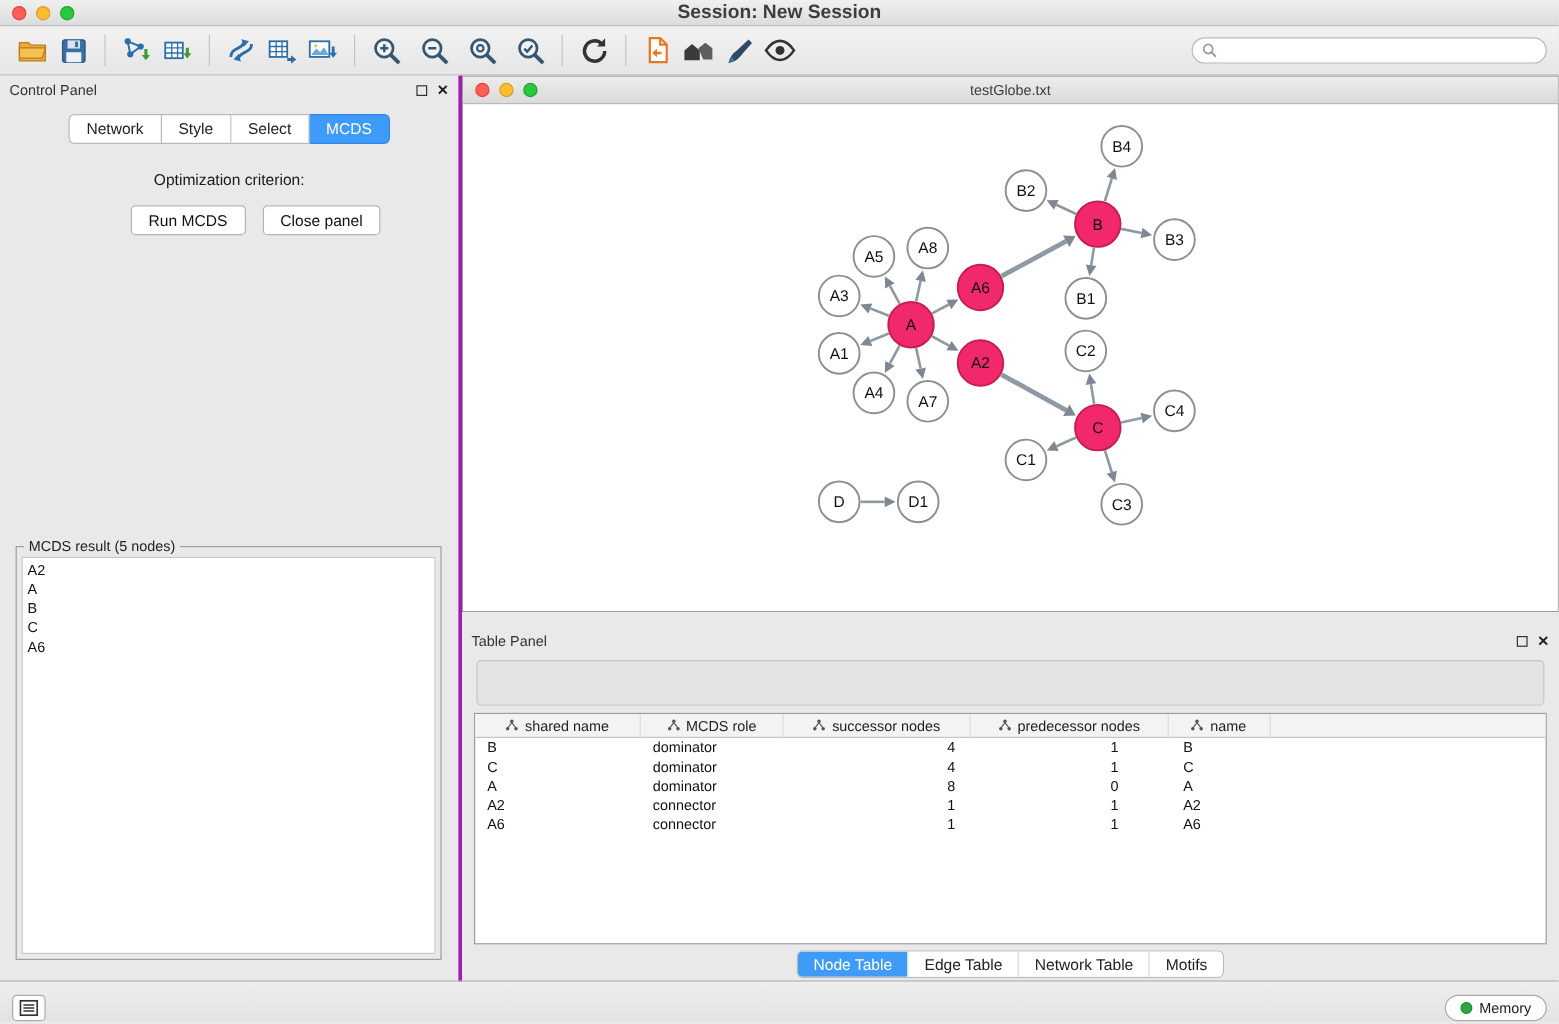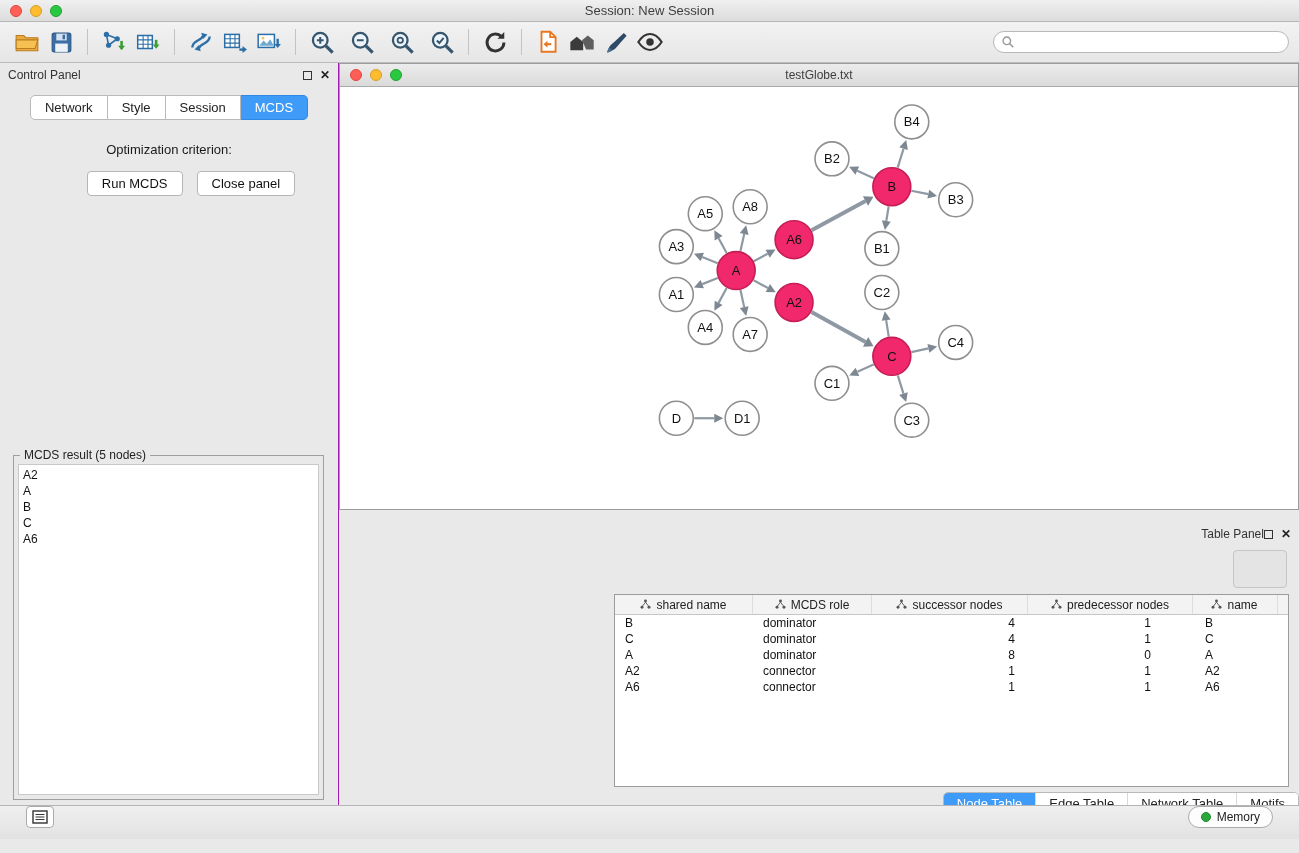--- a/index.html
+++ b/index.html
@@ -8,40 +8,40 @@
 
   
   .titlebar { position:absolute; top:0; left:0; right:0; height:22px;
     background:linear-gradient(#f0f0f0,#dcdcdc); border-bottom:1px solid #b6b6b6;
     display:flex; align-items:center; }
   .traffic { display:flex; gap:8px; margin-left:10px; }
   .tl { width:12px; height:12px; border-radius:50%; }
   .tl.red { background:#ff5f57; border:1px solid #e0443e; }
   .tl.yellow { background:#febc2e; border:1px solid #d69e26; }
   .tl.green { background:#28c840; border:1px solid #1fa22f; }
-  .win-title { position:absolute; left:0; right:0; text-align:center; font-size:13px; color:#3e3e3e; }
+  .win-title { position:absolute; left:0; right:0; text-align:center; font-size:16px; color:#3e3e3e;font-weight:bold; }
 
   
   .toolbar { position:absolute; top:22px; left:0; right:0; height:41px;
     background:linear-gradient(#f2f2f2,#e6e6e6); border-bottom:1px solid #bcbcbc;
     display:flex; align-items:center; padding:0 10px; }
   .tbtn { width:34px; height:32px; display:flex; align-items:center; justify-content:center;
     border-radius:4px; cursor:default; }
   .tsep { width:1px; height:26px; background:#c3c3c3; margin:0 9px; }
   .tgap { width:6px; }
   .search-wrap { margin-left:auto; position:relative; }
   .search-input { width:296px; height:22px; border:1px solid #b9b9b9; border-radius:11px;
     background:#fff; padding:0 8px 0 24px; font-size:12px; outline:none; }
   .search-glyph { position:absolute; left:8px; top:4px; }
 
   
   .content { position:absolute; top:63px; left:0; right:0; bottom:34px; display:flex; }
 
   
-  .control-panel { width:339px; background:#e9e9e9; border-right:1px solid #a21caf;
+  .control-panel { width:385px; background:#e9e9e9; border-right:3px solid #a21caf;
     position:relative; }
   .panel-head { height:24px; display:flex; align-items:center; padding:0 8px; }
   .panel-title { font-size:12px; color:#333; }
   .panel-head-icons { margin-left:auto; display:flex; gap:8px; align-items:center; }
   .ph-box { width:9px; height:9px; border:1.5px solid #333; display:inline-block; }
   .ph-x { font-size:12px; font-weight:bold; color:#222; line-height:10px; }
 
   .cp-tabs { display:flex; justify-content:center; margin-top:8px; }
   .cp-tab { font-size:13px; padding:4px 14px; background:#fff; border:1px solid #b9b9b9;
     border-left:none; color:#222; }
@@ -77,21 +77,21 @@
     border:1px solid #9c9c9c; background:#fff; }
   .net-titlebar { height:23px; background:linear-gradient(#ececec,#dadada);
     border-bottom:1px solid #aaa; display:flex; align-items:center; position:relative; }
   .net-title { position:absolute; left:0; right:0; text-align:center; font-size:12px; color:#3e3e3e; }
   .net-canvas { flex:1; background:#fff; position:relative; overflow:hidden; }
   .net-canvas svg { position:absolute; left:0; top:0; }
 
   .net-gap { height:12px; }
 
   
-  .table-panel { flex:1; background:#e9e9e9; display:flex; flex-direction:column; position:relative;align-items:flex-end; }
+  .table-panel { flex:1; background:#e9e9e9; display:flex; flex-direction:column; position:relative; }
   .tp-toolbar { margin:4px 12px 0 12px; height:38px; border:1px solid #c6c6c6; border-radius:4px;
     display:flex; align-items:center; gap:16px; padding:0 14px; background:#e4e4e4;flex-direction:column; }
   .fx { font-family:"Liberation Serif",serif; font-style:italic; font-size:17px; color:#8a8a8a; }
 
   .tp-table { margin:6px 10px 0 10px; flex:1; background:#fff; border:1px solid #9c9c9c;
     overflow:hidden; display:flex; flex-direction:column; }
   .thead { display:flex; background:#f3f3f3; border-bottom:1px solid #c6c6c6; height:20px; }
   .thcell { display:flex; align-items:center; justify-content:center; gap:5px;
     font-size:12px; color:#222; border-right:1px solid #ddd; }
   .trows { flex:1; overflow:auto; }
@@ -104,23 +104,23 @@
   .c4 { width:85px; padding-left:12px; }
   .cf { flex:1; border-right:none !important; }
 
   .tp-tabs-row { height:32px; display:flex; align-items:center; justify-content:center; }
   .tp-tabs { display:inline-flex; background:#fff; border:1px solid #b9b9b9; border-radius:5px; overflow:hidden; }
   .tp-tab { font-size:13px; color:#222; padding:3px 13px; border-left:1px solid #d8d8d8; background:#fff; }
   .tp-tab:first-child { border-left:none; }
   .tp-tab.active { background:#3f9bf8; color:#fff; }
 
   
-  .statusbar { position:absolute; left:0; right:0; bottom:14px; height:34px;
+  .statusbar { position:absolute; left:0; right:0; bottom:2px; height:34px;
     background:linear-gradient(#efefef,#e2e2e2); border-top:1px solid #b5b5b5;
-    display:flex; align-items:flex-start; padding:0 26px; }
+    display:flex; align-items:flex-end; padding:0 10px; }
   .sb-left-btn { width:28px; height:22px; border:1px solid #ababab; border-radius:4px;
     background:#fdfdfd; display:flex; align-items:center; justify-content:center; }
   .memory-btn { margin-left:auto; height:22px; border:1px solid #ababab; border-radius:12px;
     background:#fdfdfd; display:flex; align-items:center; gap:6px; padding:0 12px; }
   .mem-dot { width:10px; height:10px; border-radius:50%; background:#2ba83c; border:1px solid #1f8a2e; }
   .memory-label { font-size:12px; color:#222; }
 </style>
 </head>
 <body>
 
@@ -276,21 +276,21 @@
       <div class="panel-head">
         <span class="panel-title">Control Panel</span>
         <span class="panel-head-icons">
           <span class="ph-box"></span>
           <span class="ph-x">✕</span>
         </span>
       </div>
       <div class="cp-tabs" id="cp-tabs">
           <div class="cp-tab">Network</div>
           <div class="cp-tab">Style</div>
-          <div class="cp-tab">Session</div>
+          <div class="cp-tab">Select</div>
           <div class="cp-tab active">MCDS</div>
         </div>
       <div class="opt-label">Optimization criterion:</div>
       <div class="cp-buttons">
         <button class="cp-btn">Run MCDS</button>
         <button class="cp-btn">Close panel</button>
       </div>
       <div class="result-box">
         <span class="result-legend">MCDS result (5 nodes)</span>
         <div class="result-list" id="result-list">

